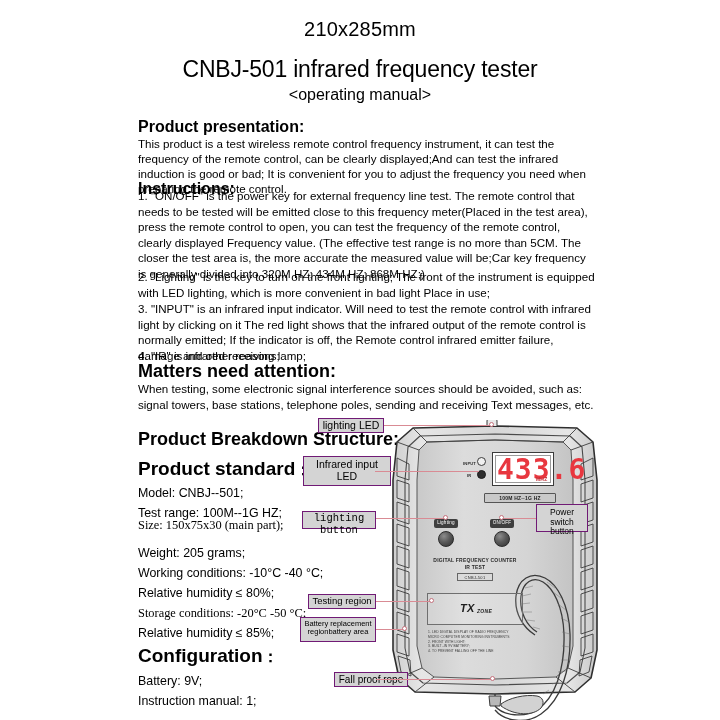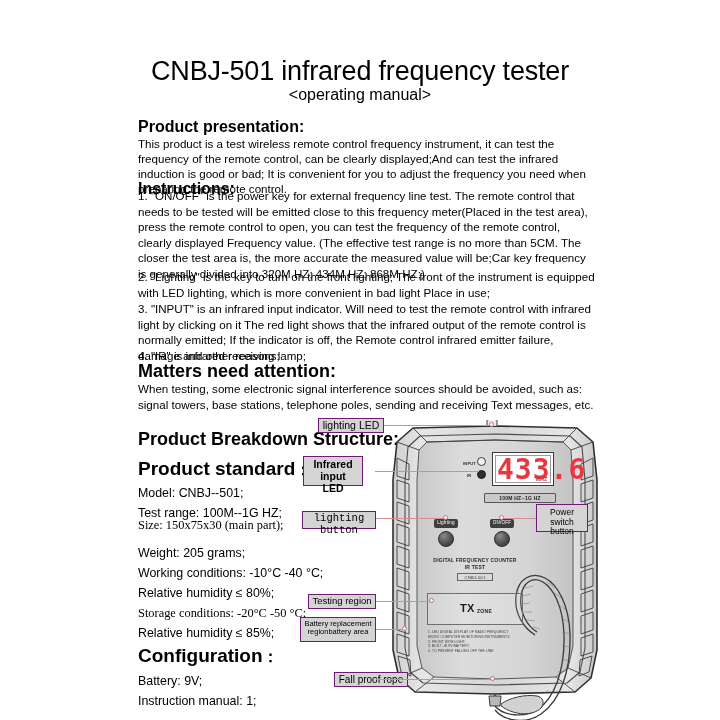--- a/index.html
+++ b/index.html
@@ -26,21 +26,21 @@
     text-align: center;
     font-size: 20px;
     letter-spacing: 0.2px;
   }
   .main-title {
     position: absolute;
     top: 56px;
     left: 0;
     width: 720px;
     text-align: center;
-    font-size: 27px;
+    font-size: 23px;
     letter-spacing: -0.2px;
   }
   .sub-title {
     position: absolute;
     top: 86px;
     left: 0;
     width: 720px;
     text-align: center;
     font-size: 16px;
   }
@@ -192,20 +192,21 @@
     position: absolute;
     border: 1px solid #6f6f6f;
     box-sizing: border-box;
     background: rgba(255,255,255,0.12);
   }
   .tx-text {
     position: absolute;
     font-weight: bold;
     color: #1d1d1d;
     letter-spacing: 0.3px;
+    font-style: italic;
   }
   .tiny-list {
     position: absolute;
     font-size: 3.3px;
     color: #3a3a3a;
     line-height: 1.45;
     letter-spacing: 0.1px;
   }
   .model-pill {
     position: absolute;
@@ -216,20 +217,21 @@
     box-sizing: border-box;
     line-height: 1.8;
     letter-spacing: 0.3px;
   }
 </style>
 </head>
 <body>
 
 <div id="page">
 
+  <div class="dim-line">210x285mm</div>
   <div class="main-title">CNBJ-501 infrared frequency tester</div>
   <div class="sub-title">&lt;operating manual&gt;</div>
 
   <div class="txtblock" style="top:118px;">
     <div class="h-bold">Product presentation:</div>
   </div>
   <div class="txtblock" style="top:136px;">
     <div class="body-p">This product is a test wireless remote control frequency instrument, it can test the frequency of the remote control, can be clearly displayed;And can test the infrared induction is good or bad; It is convenient for you to adjust the frequency you need when preparing the remote control.</div>
   </div>
 
@@ -418,21 +420,21 @@
     <div>MICRO COMPUTER MONITORING INSTRUMENTS</div>
     <div>2. FRONT WITH LIGHT;</div>
     <div>3. BUILT -IN 9V BATTERY;</div>
     <div>4. TO PREVENT FALLING OFF THE LINE</div>
   </div>
 
   <div class="callout" style="left:318px; top:418px; width:66px; height:15px; font-size:10.5px;">lighting LED</div>
   <div class="lead" style="left:384px; top:425px; width:107px;"></div>
   <div class="dot" style="left:489px; top:422px;"></div>
 
-  <div class="callout" style="left:303px; top:456px; width:60px; height:30px; font-size:10.5px; padding-top:2px;font-weight:bold;">
+  <div class="callout" style="left:303px; top:456px; width:88px; height:30px; font-size:10.5px; padding-top:2px;">
     <div>Infrared input</div>
     <div>LED</div>
   </div>
   <div class="lead" style="left:375px; top:471px; width:104px;"></div>
 
   <div class="callout" style="left:302px; top:511px; width:74px; height:18px; font-size:10.5px;font-family:Liberation Mono, monospace;">lighting button</div>
   <div class="lead" style="left:376px; top:518px; width:70px;"></div>
   <div class="dot" style="left:443px; top:515px;"></div>
 
   <div class="callout" style="left:536px; top:504px; width:52px; height:28px; font-size:8.5px; padding-top:3px;">

